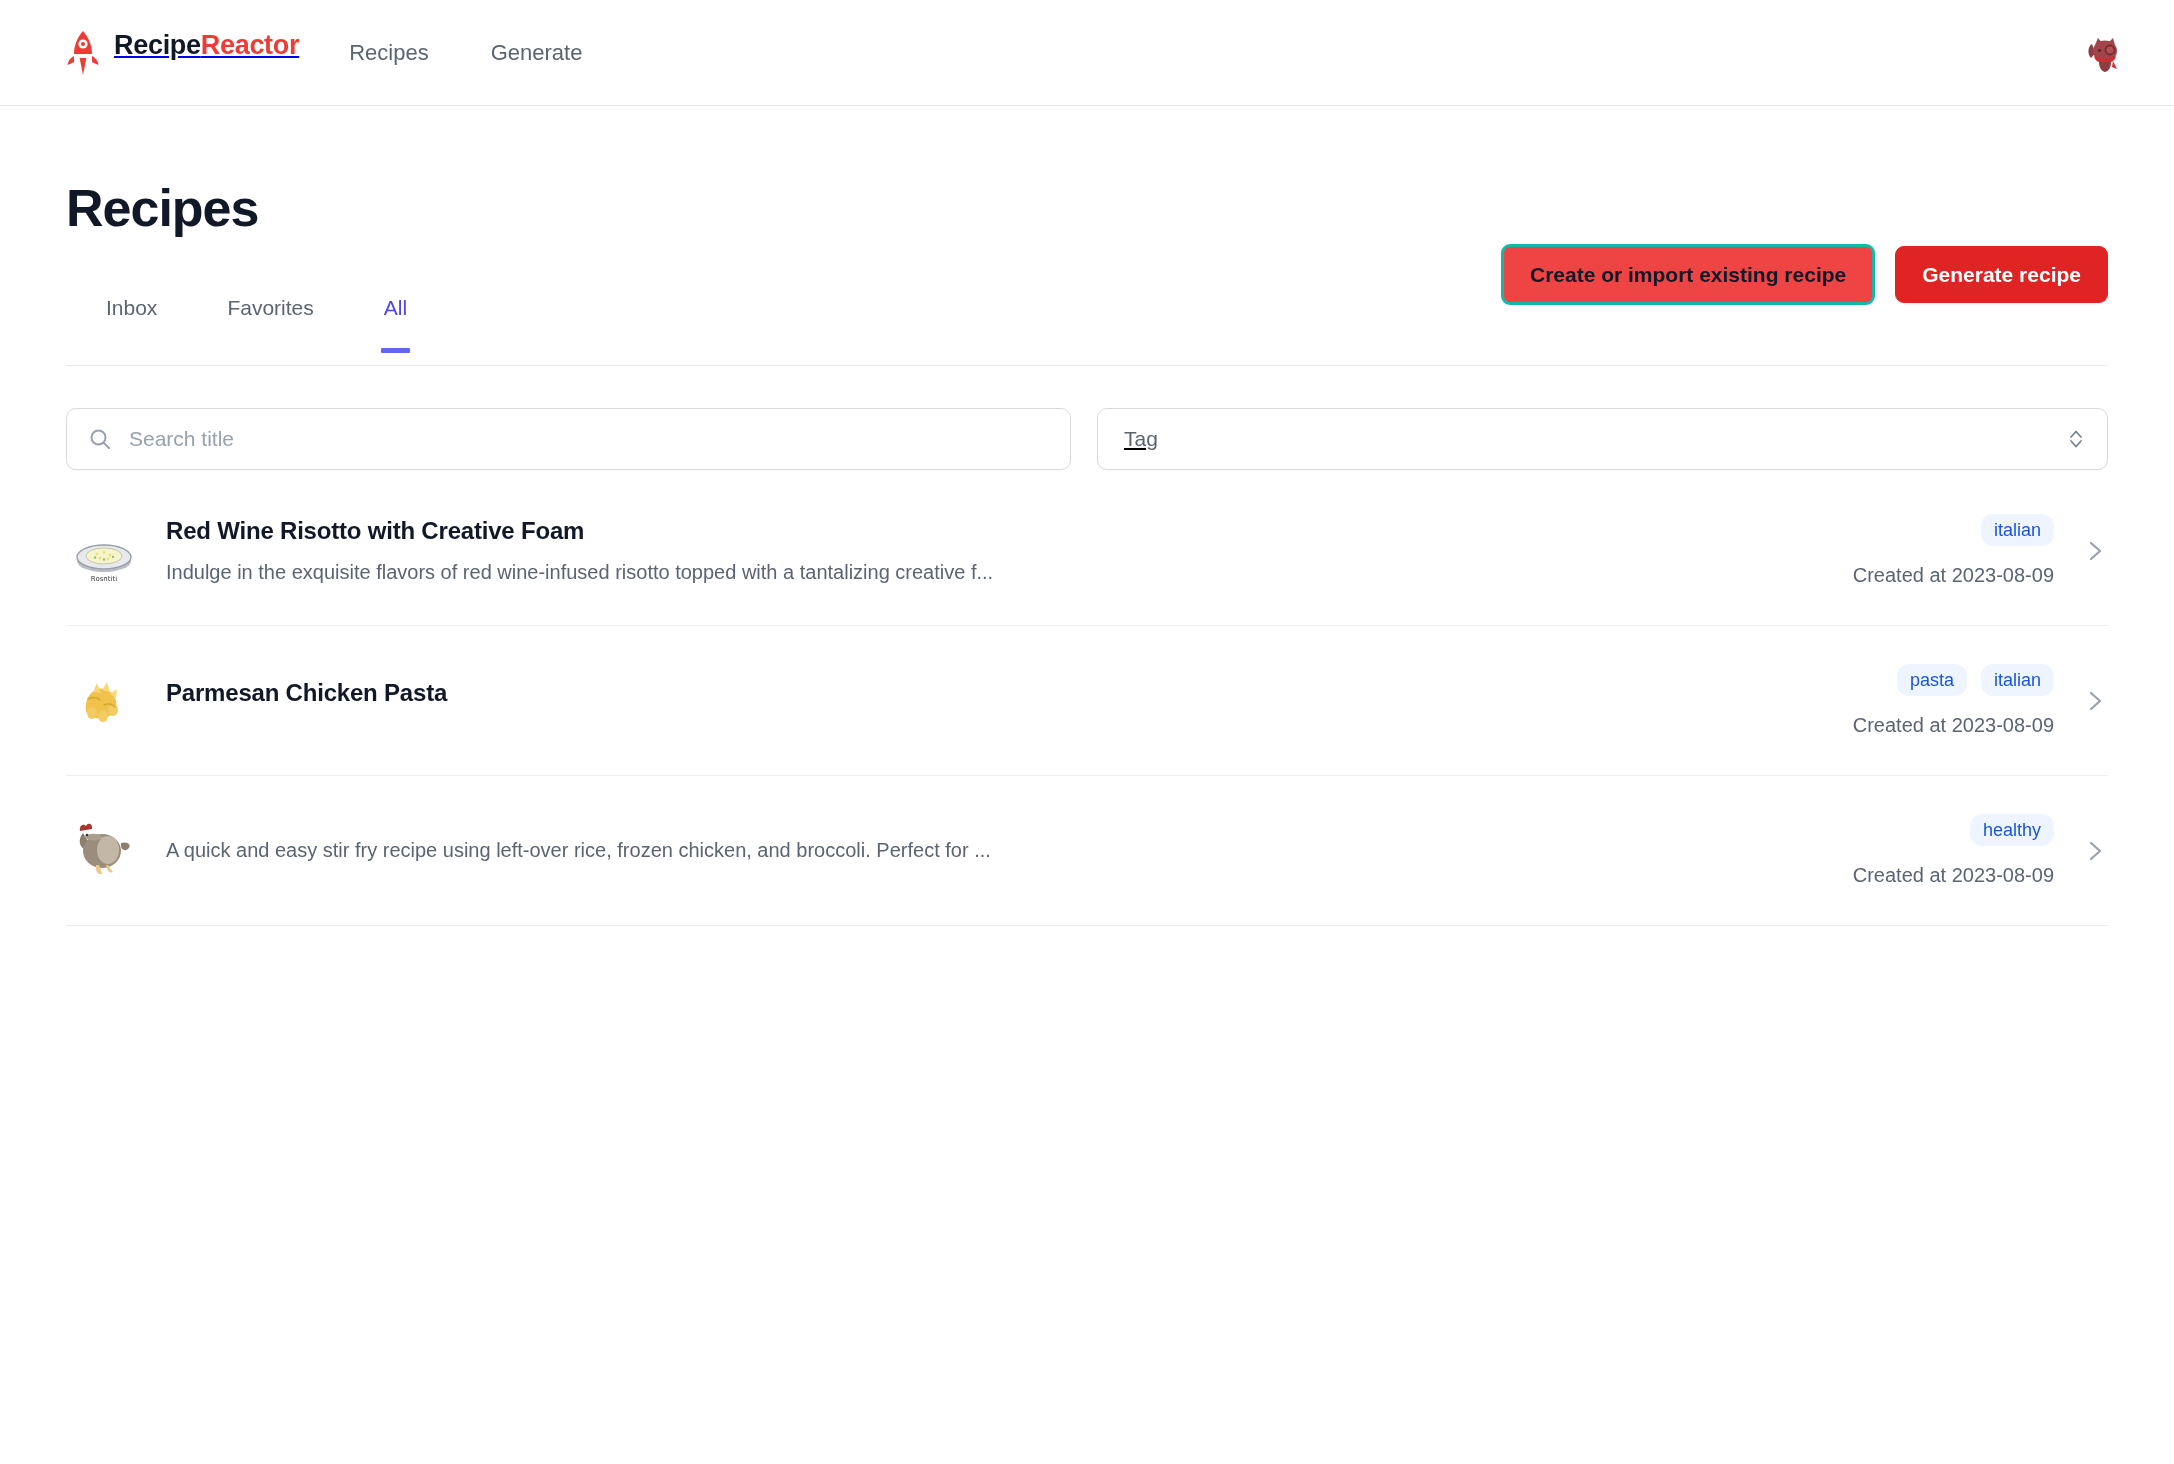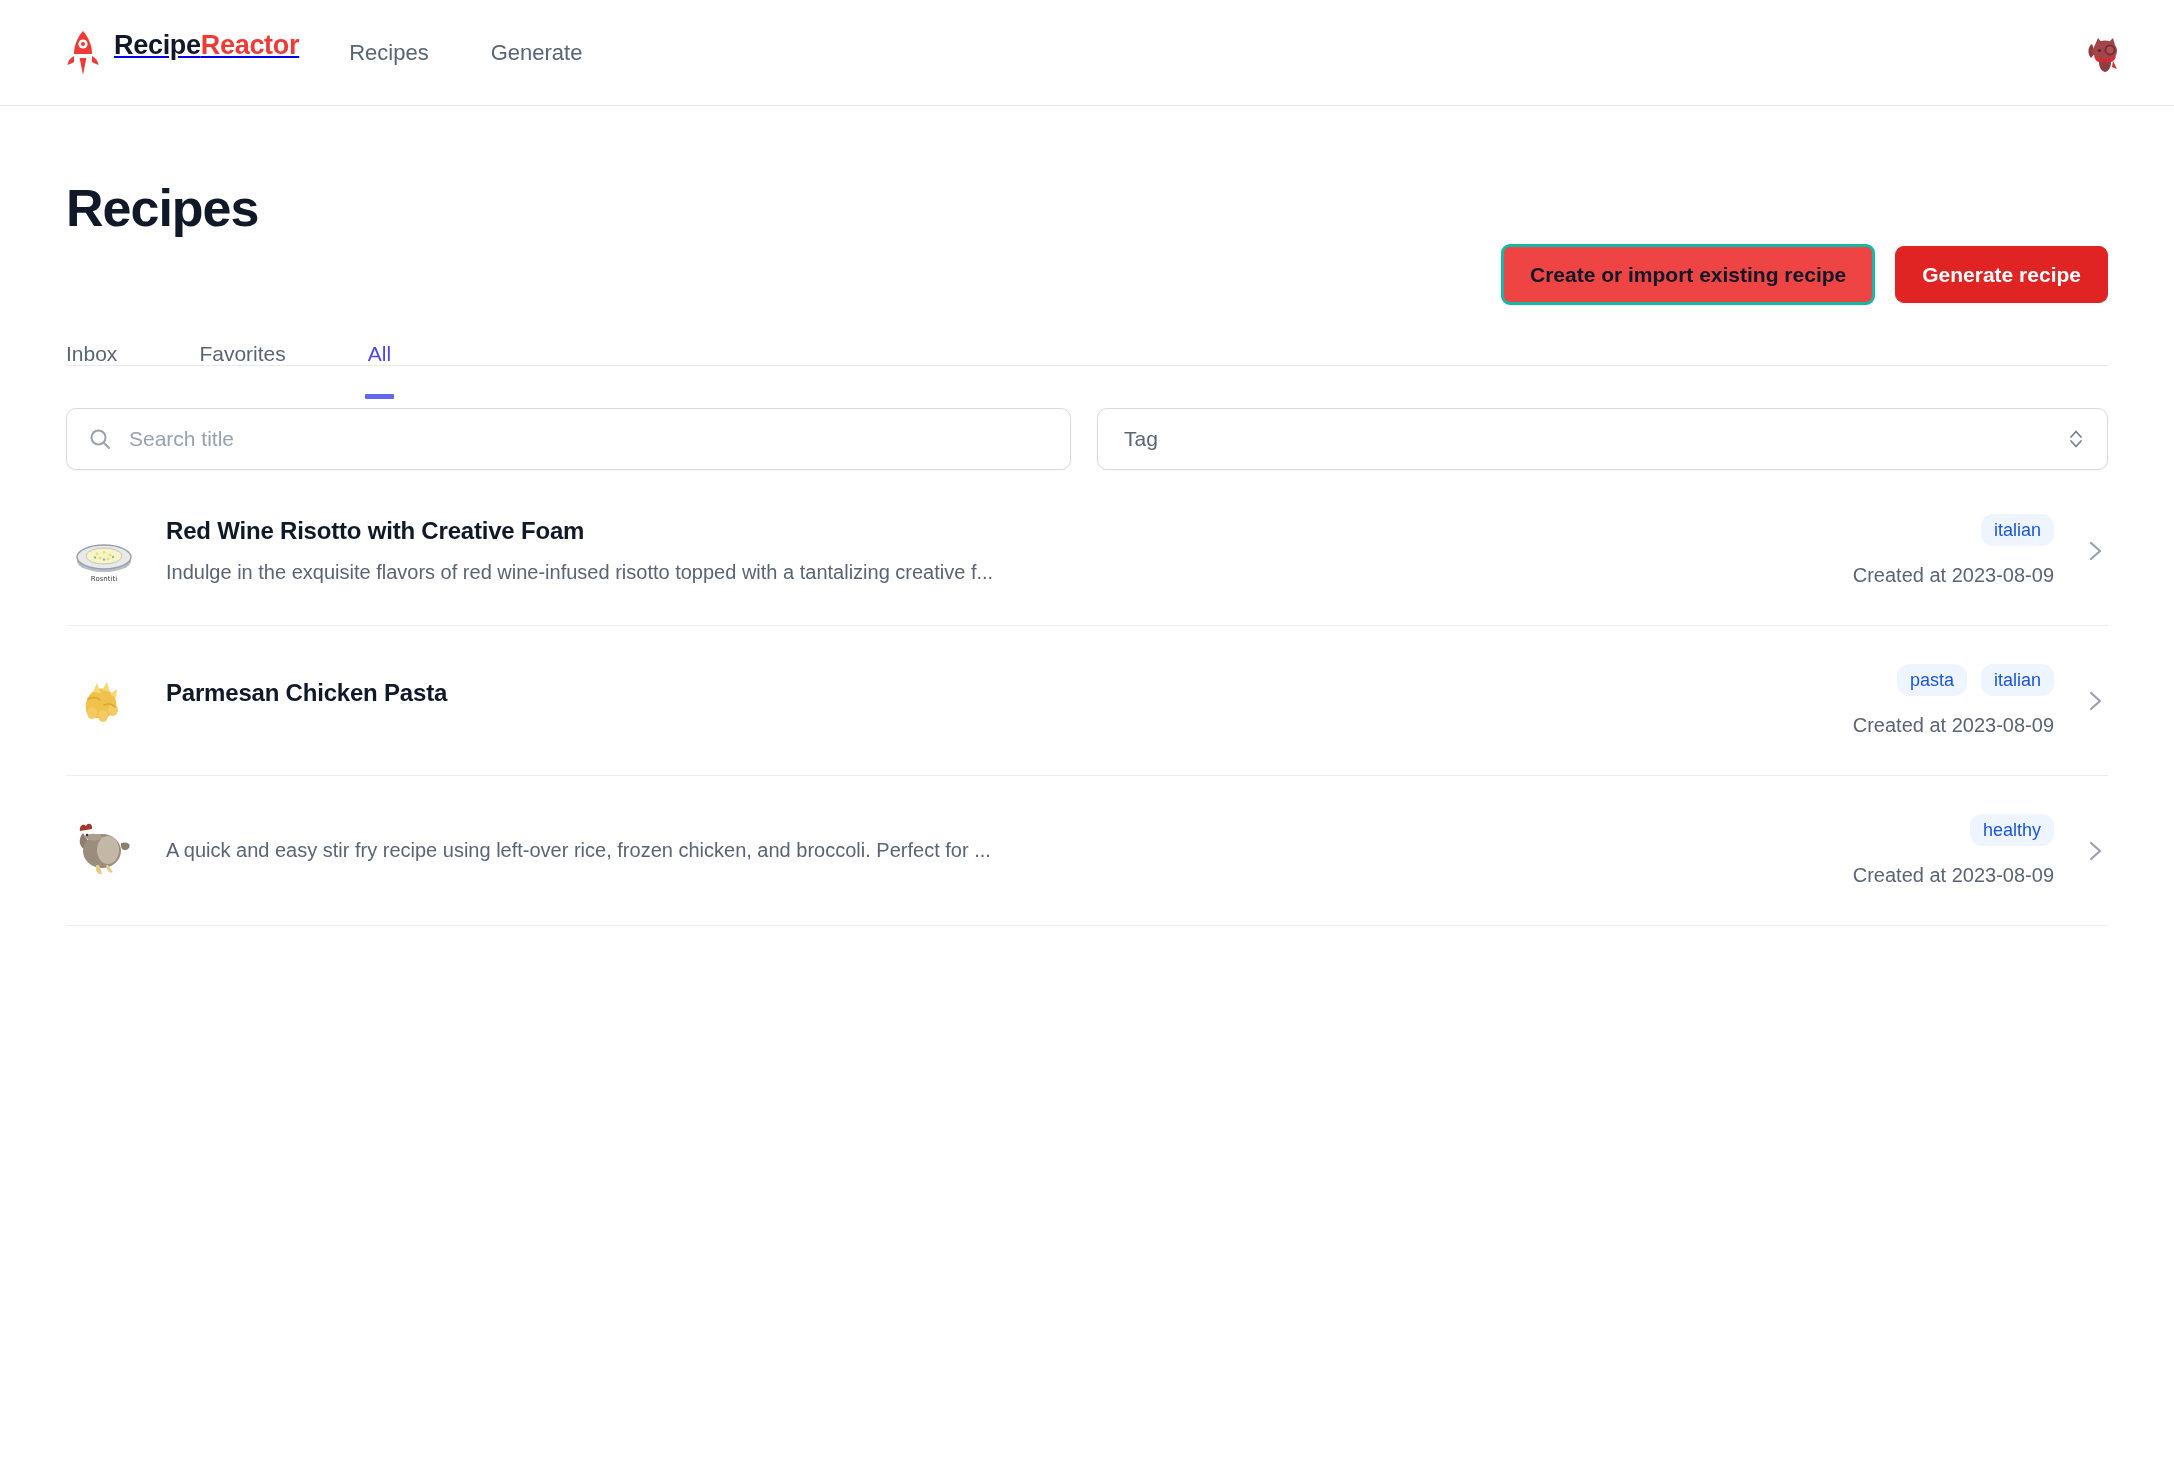--- a/index.html
+++ b/index.html
@@ -69,23 +69,24 @@
     margin-top: 72px;
   }
 
   .tabs-row {
     position: relative;
     margin-top: 52px;
     height: 76px;
   }
   .tabs {
     display: flex;
-    align-items: flex-end;
-    gap: 12px;
+    align-items: flex-start;
+    gap: 0;
     height: 100%;
+    margin-left: 40px;
   }
   .tab {
     font-size: 21px;
     color: #5b6472;
     padding: 6px 0 0 0;
     margin-right: 70px;
     position: relative;
     white-space: nowrap;
     background: none;
     border: none;
@@ -140,20 +141,21 @@
     color: #ffffff;
     border: 1px solid #e02424;
     box-shadow: 0 1px 2px rgba(16,24,40,.05);
   }
 
   
   .filters {
     display: flex;
     gap: 26px;
     margin-top: 42px;
+    text-decoration: underline;
   }
   .search-wrap {
     position: relative;
     width: 1005px;
     flex: 0 0 1005px;
   }
   .search-icon {
     position: absolute;
     left: 22px; top: 50%;
     transform: translateY(-50%);

